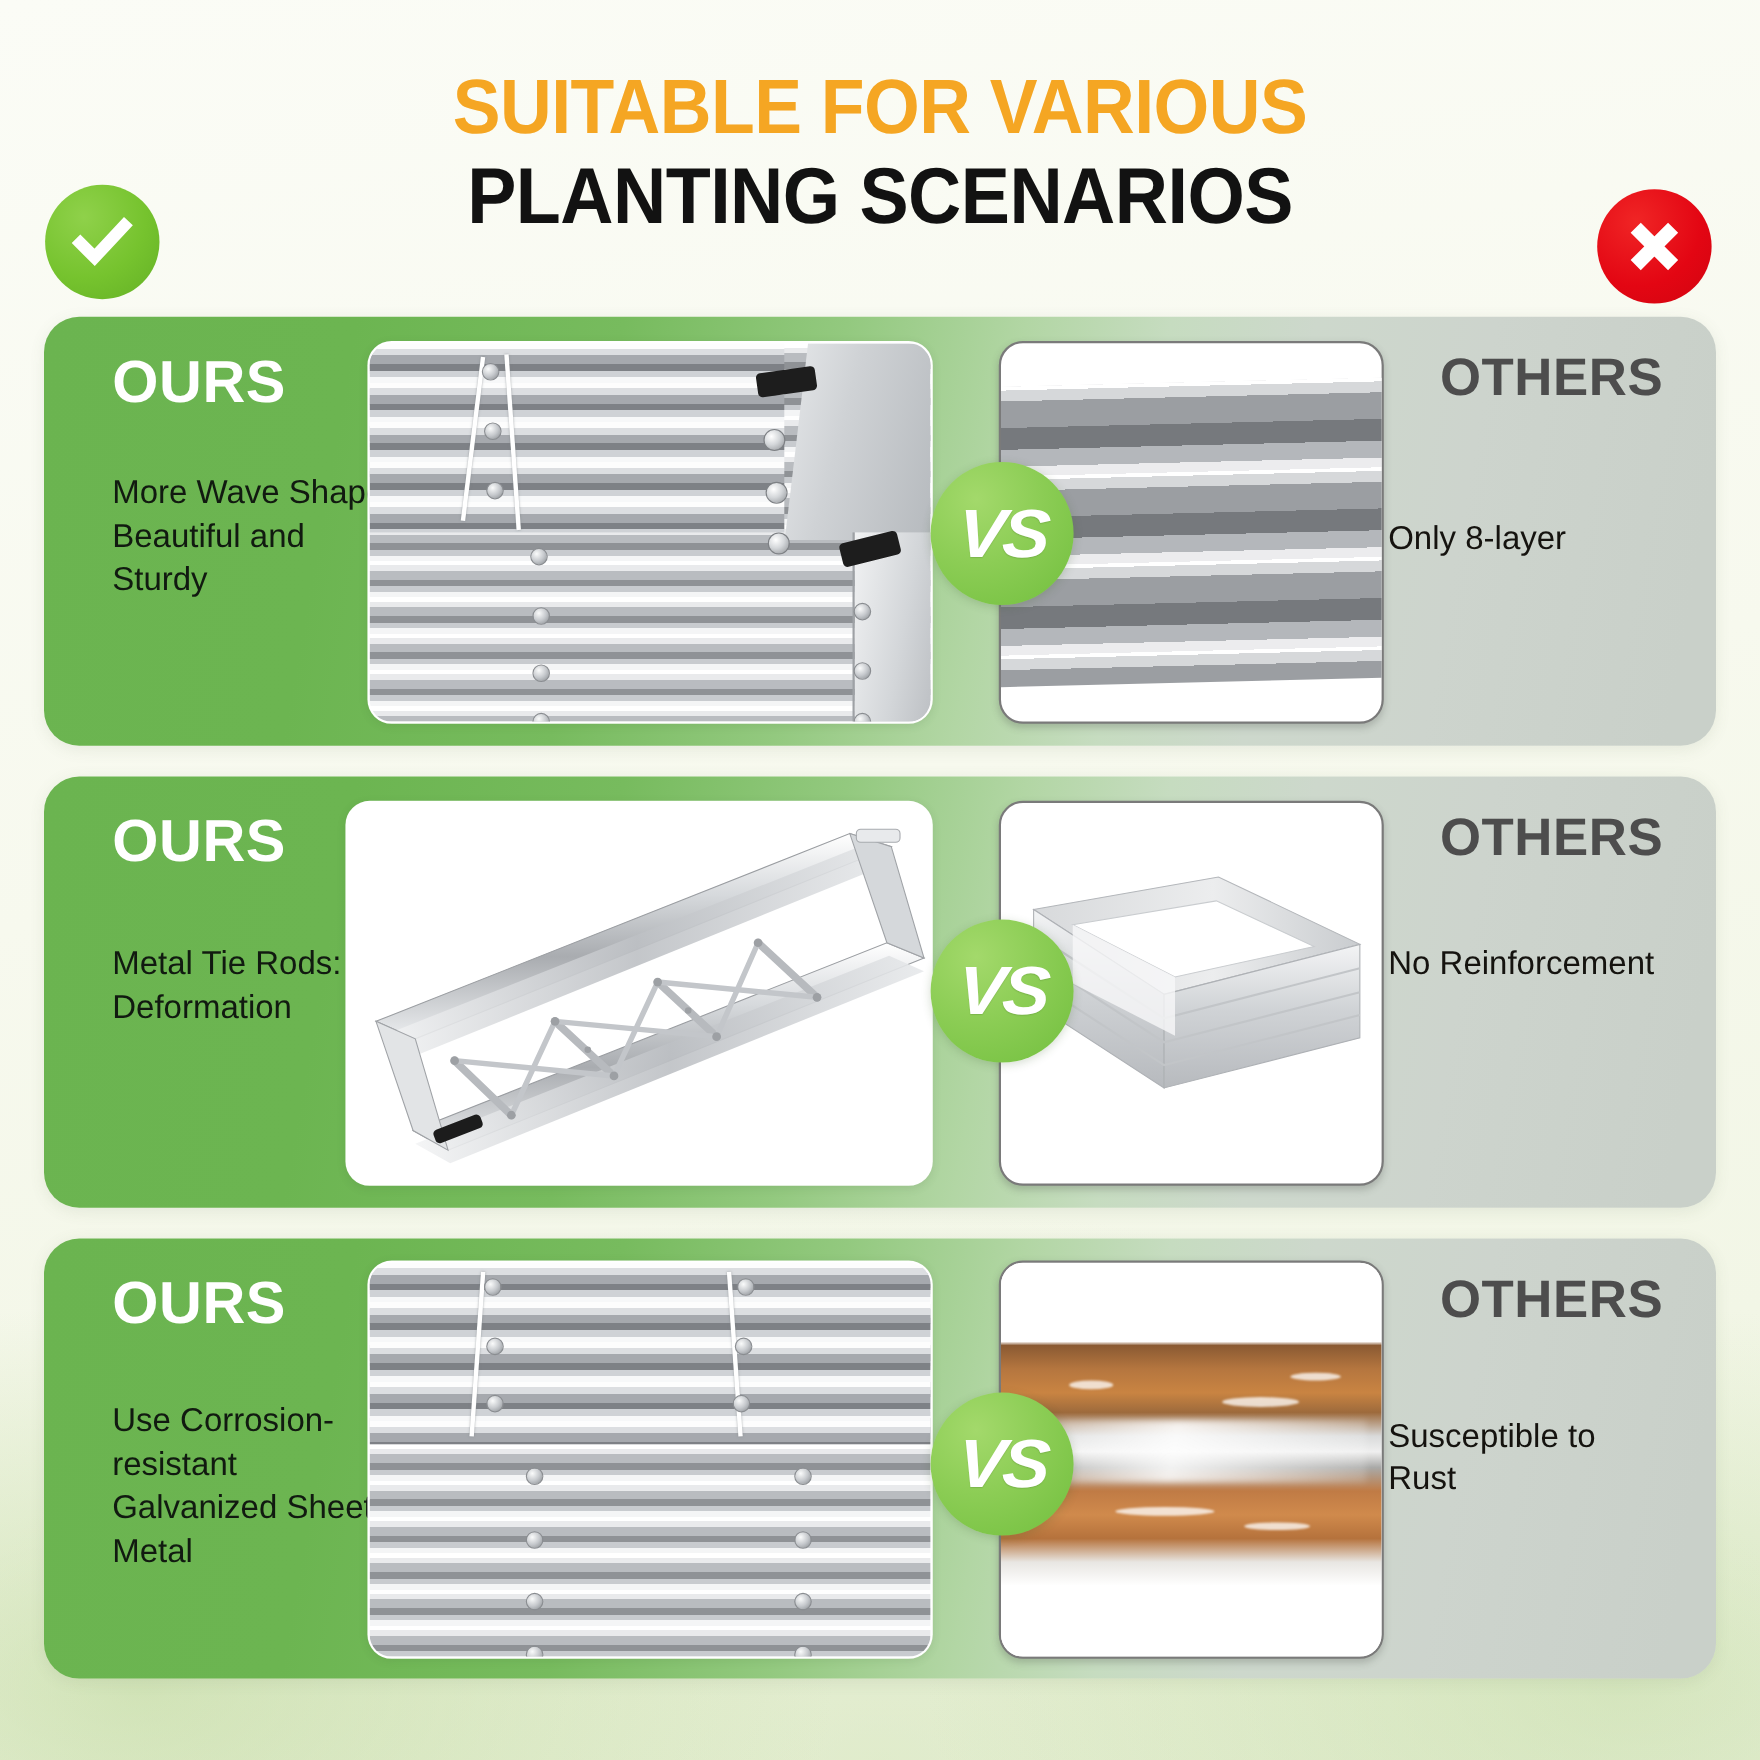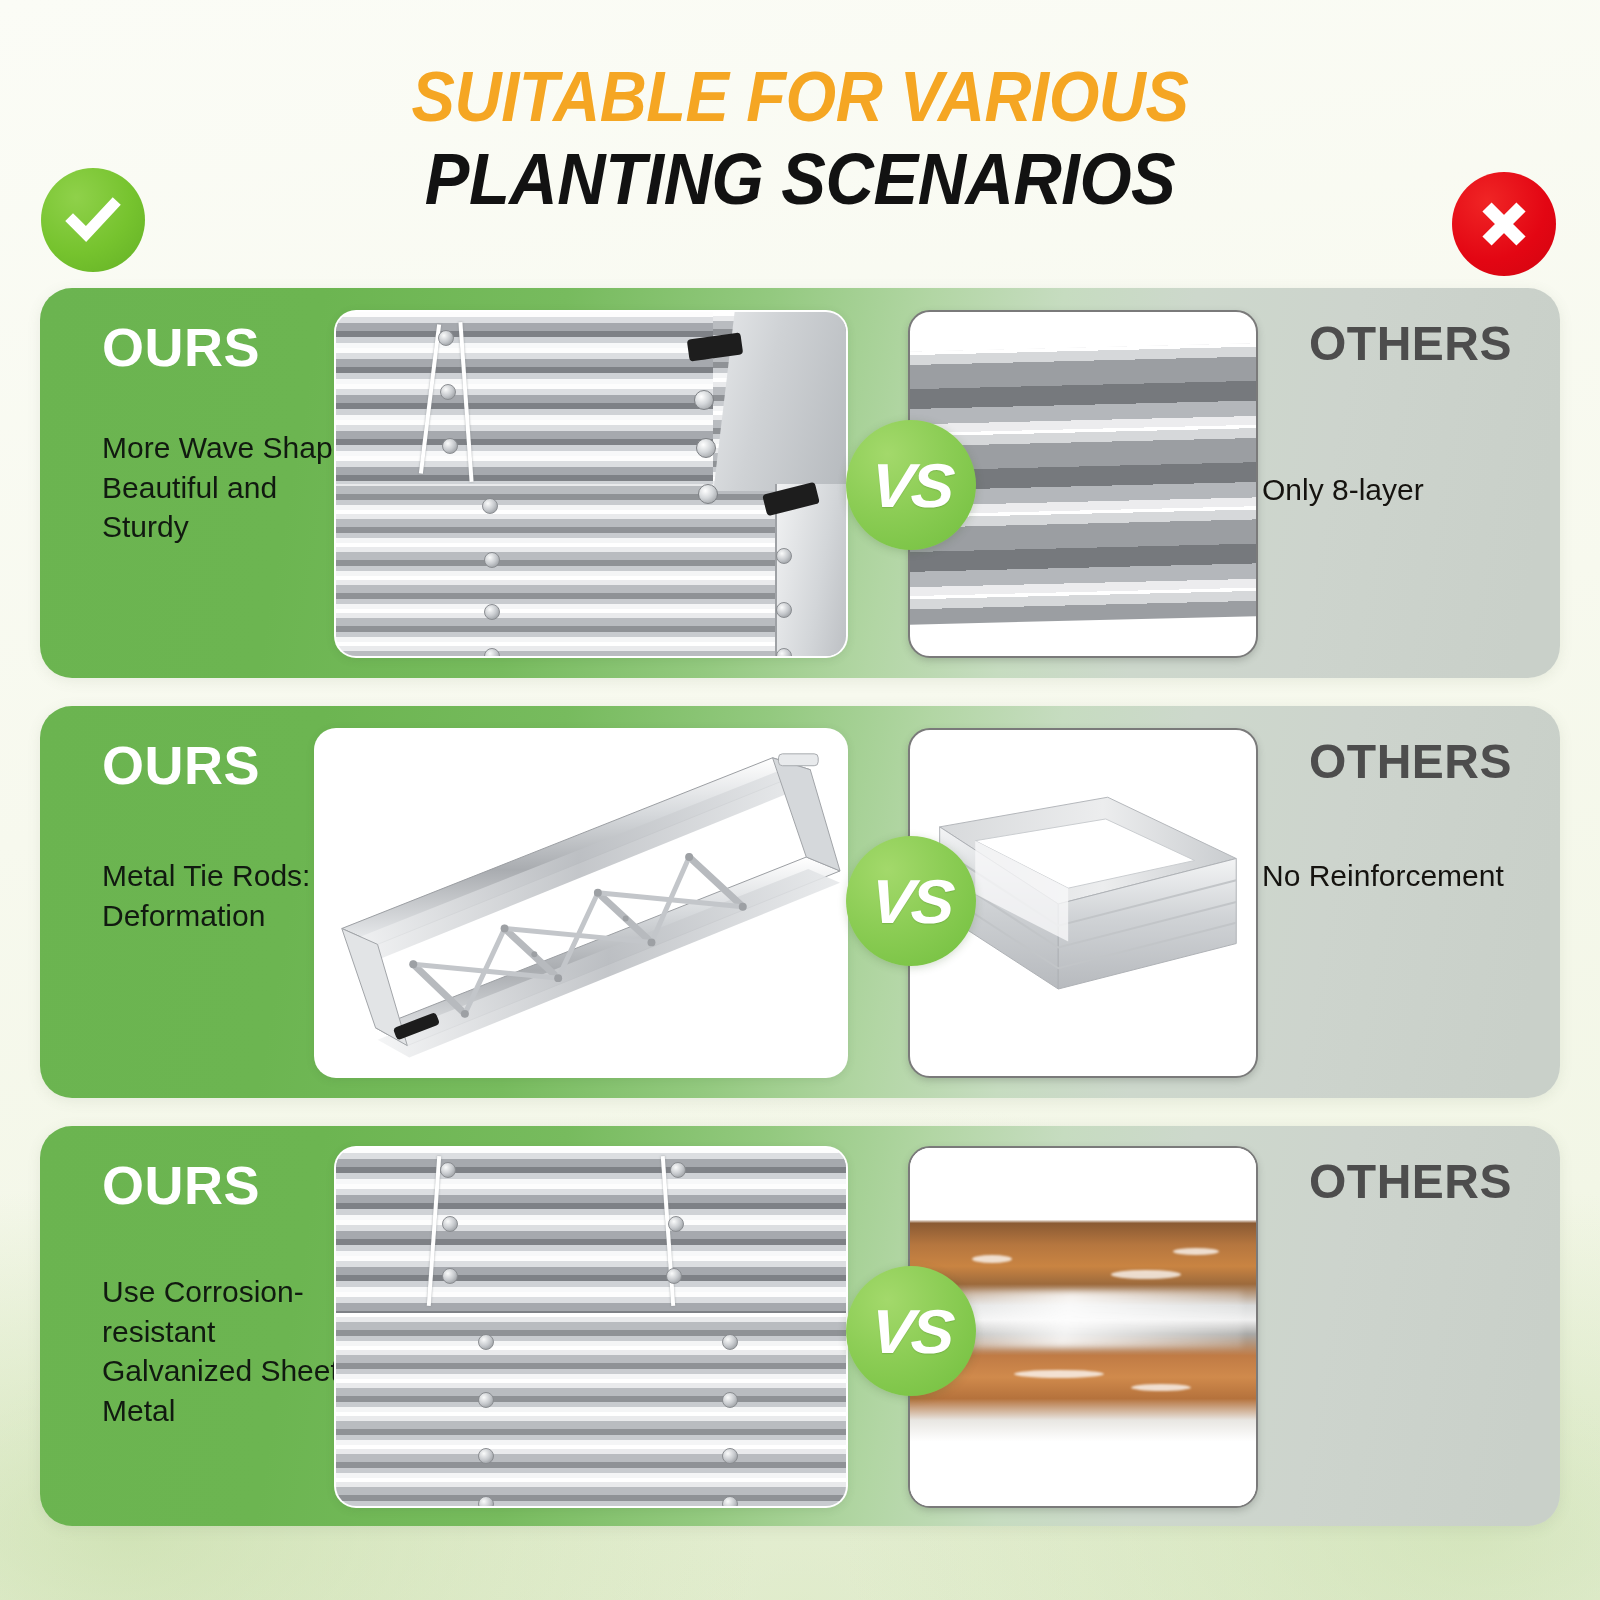--- a/index.html
+++ b/index.html
@@ -21,21 +21,20 @@
     overflow: hidden;
   }
 
   
   .header {
     position: absolute; top: 0; left: 0; width: 1600px; height: 290px;
   }
   .title-wrap {
     position: absolute; left: 0; top: 62px; width: 1600px;
     text-align: center;
-    font-style: italic;
   }
   .title-line1, .title-line2 {
     font-family: "Liberation Sans Narrow", "Liberation Sans", sans-serif;
     font-weight: 700;
     letter-spacing: -0.5px;
     line-height: 1.02;
     transform: scaleX(0.93);
   }
   .title-line1 { font-size: 70px; color: #f5a623; }
   .title-line2 { font-size: 72px; color: #121212; margin-top: 10px; }
@@ -433,15 +432,16 @@
         <div class="rust-sheen"></div>
         <div class="rust-speck" style="left:18%; top:30%; width:40px; height:8px"></div>
         <div class="rust-speck" style="left:58%; top:34%; width:70px; height:9px"></div>
         <div class="rust-speck" style="left:76%; top:28%; width:46px; height:7px"></div>
         <div class="rust-speck" style="left:30%; top:62%; width:90px; height:8px"></div>
         <div class="rust-speck" style="left:64%; top:66%; width:60px; height:7px"></div>
       </div>
     </div>
 
     <div class="others-label" style="top:28px">OTHERS</div>
+    <div class="others-desc" style="top:160px">Susceptible to Rust</div>
   </div>
 
 </div>
 
 </body></html>

